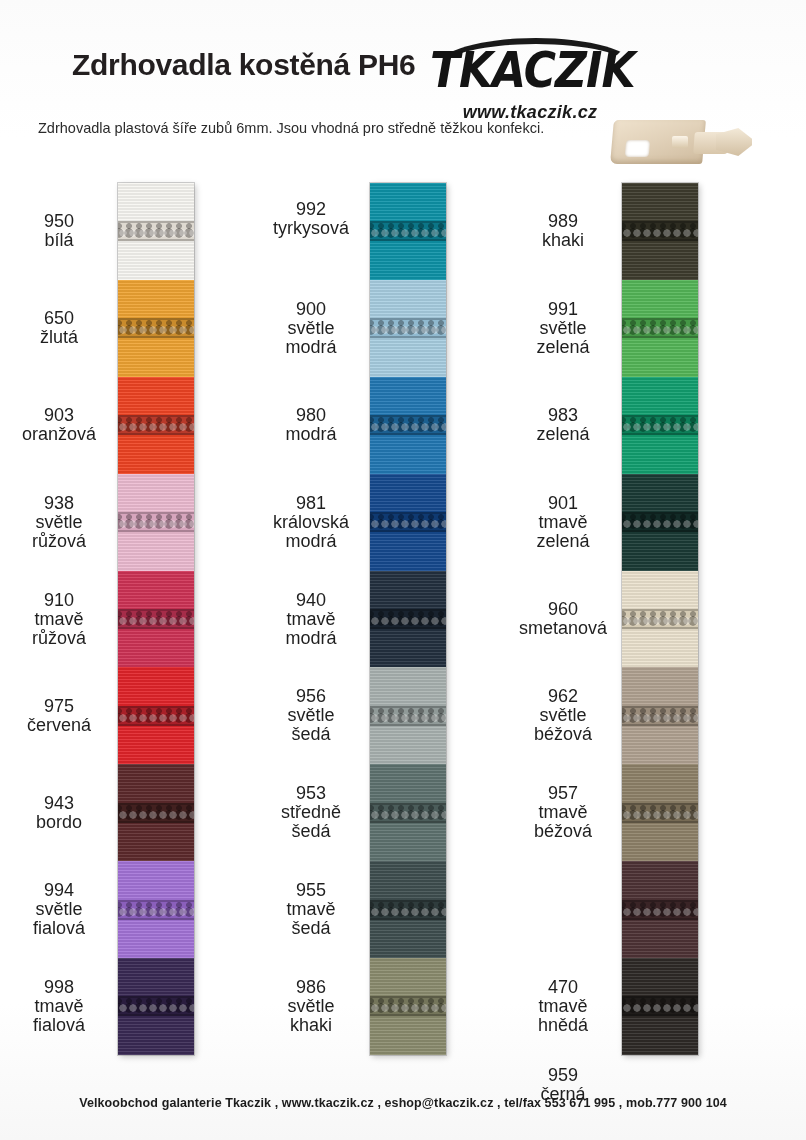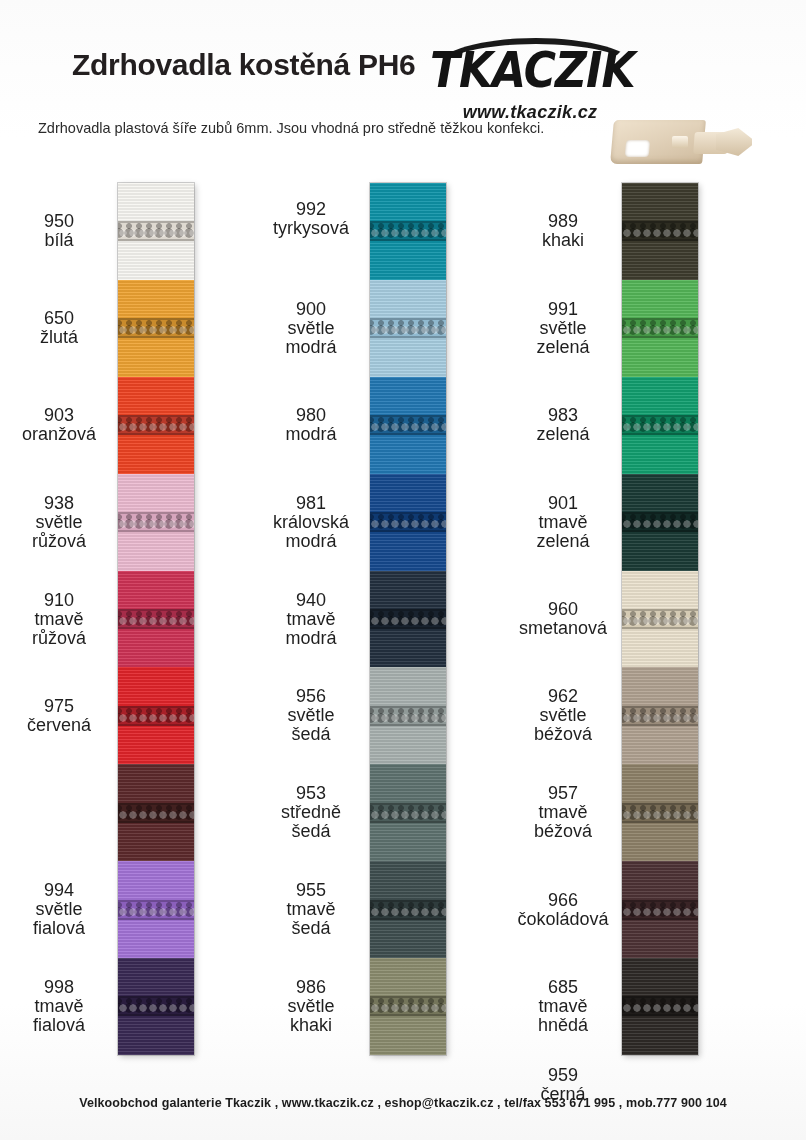--- a/index.html
+++ b/index.html
@@ -196,20 +196,24 @@
             <span class="nm">světle<br>růžová</span>
           </div>
           <div class="lbl" style="top: 415px;">
             <span class="code">910</span>
             <span class="nm">tmavě<br>růžová</span>
           </div>
           <div class="lbl" style="top: 521px;">
             <span class="code">975</span>
             <span class="nm">červená</span>
           </div>
+          <div class="lbl" style="top: 618px;">
+            <span class="code">943</span>
+            <span class="nm">bordo</span>
+          </div>
           <div class="lbl" style="top: 705px;">
             <span class="code">994</span>
             <span class="nm">světle<br>fialová</span>
           </div>
           <div class="lbl" style="top: 802px;">
             <span class="code">998</span>
             <span class="nm">tmavě<br>fialová</span>
           </div>
         </div>
       <div class="strip">
@@ -334,26 +338,22 @@
             <span class="nm">smetanová</span>
           </div>
           <div class="lbl" style="top: 511px;">
             <span class="code">962</span>
             <span class="nm">světle<br>béžová</span>
           </div>
           <div class="lbl" style="top: 608px;">
             <span class="code">957</span>
             <span class="nm">tmavě<br>béžová</span>
           </div>
-          <div class="lbl" style="top: 715px;">
-            <span class="code">966</span>
-            <span class="nm">čokoládová</span>
-          </div>
           <div class="lbl" style="top: 802px;">
-            <span class="code">685</span>
+            <span class="code">470</span>
             <span class="nm">tmavě<br>hnědá</span>
           </div>
           <div class="lbl" style="top: 890px;">
             <span class="code">959</span>
             <span class="nm">černá</span>
           </div>
         </div>
       <div class="strip">
           <div class="band" style="height: 96.8889px; background: rgb(62, 60, 46);">
             <div class="teeth" style="background: rgb(45, 44, 33);"></div>

